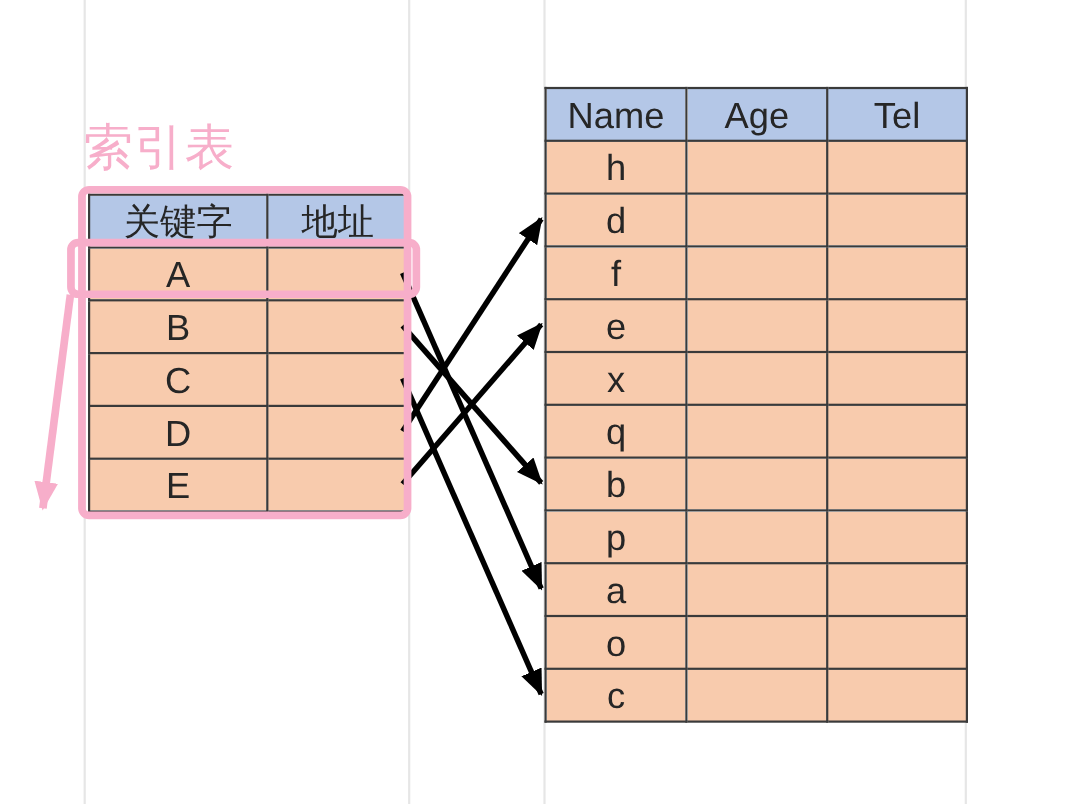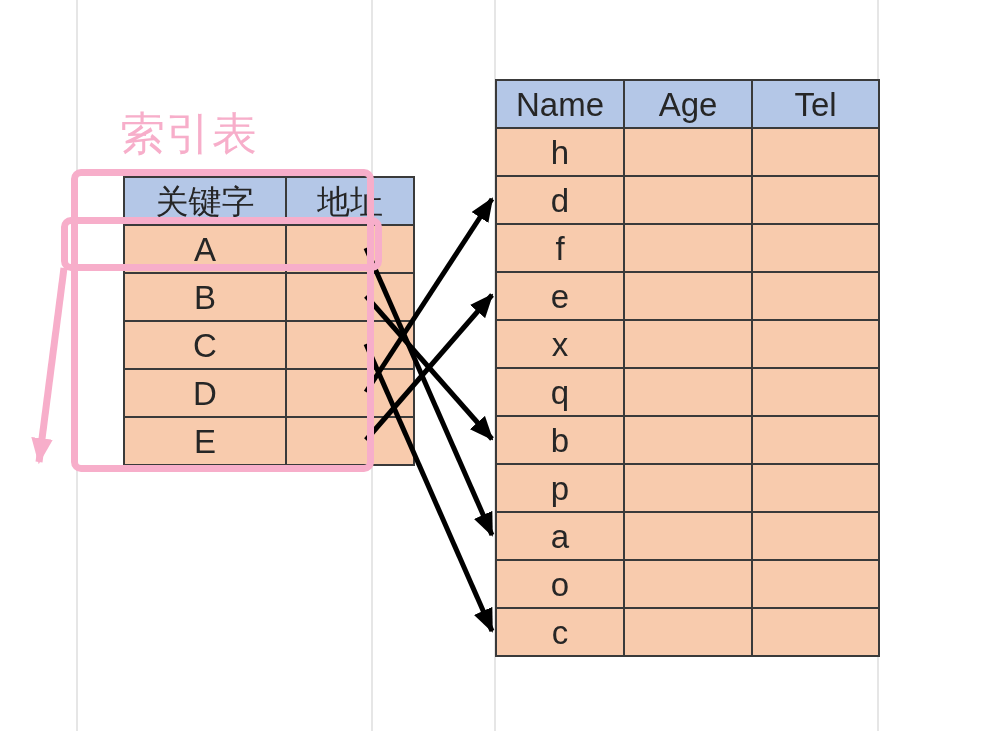--- a/index.html
+++ b/index.html
@@ -32,21 +32,21 @@
     padding: 0;
     height: 46px;
     font-size: 33px;
     color: var(--text, #262626);
     font-weight: normal;
     line-height: 1;
     overflow: hidden;
   }
   table.diagram-table th { background: var(--header-fill, #B4C7E7); }
   table.diagram-table td { background: var(--cell-fill, #F8CBAD); }
-  #index-table { left: 80px; top: 176px; width: 290px; margin-left: 43px; }
+  #index-table { left: 80px; top: 176px; width: 290px; }
   #main-table  { left: 495px; top: 79px; width: 383px; }
   #arrow-layer {
     position: absolute;
     left: 0; top: 0;
     z-index: 5;
     pointer-events: none;
   }
   .pink-frame {
     position: absolute;
     border: 7px solid var(--pink, #F7AECA);
@@ -59,21 +59,21 @@
   #entry-frame { left: 61px; top: 217px; width: 321px; height: 54px; }
   .pink-label {
     position: absolute;
     color: var(--pink, #F7AECA);
     font-size: 45px;
     line-height: 1;
     white-space: nowrap;
     z-index: 7;
     letter-spacing: 1px;
   }
-  #label-index-table { left: 76px; top: 111px; padding-left: 44px; }
+  #label-index-table { left: 76px; top: 111px; }
   #label-index-entry { left: 6px;  top: 489px; }
 </style>
 </head>
 <body>
 
 <div id="canvas">
 
   <div class="gridline" style="left:76px"></div>
   <div class="gridline" style="left:371px"></div>
   <div class="gridline" style="left:494px"></div>

